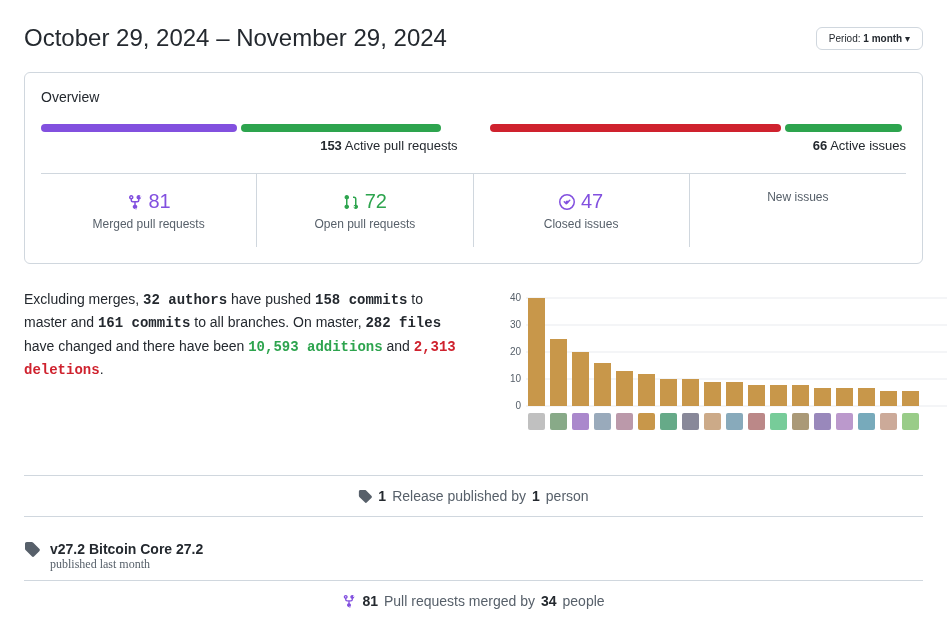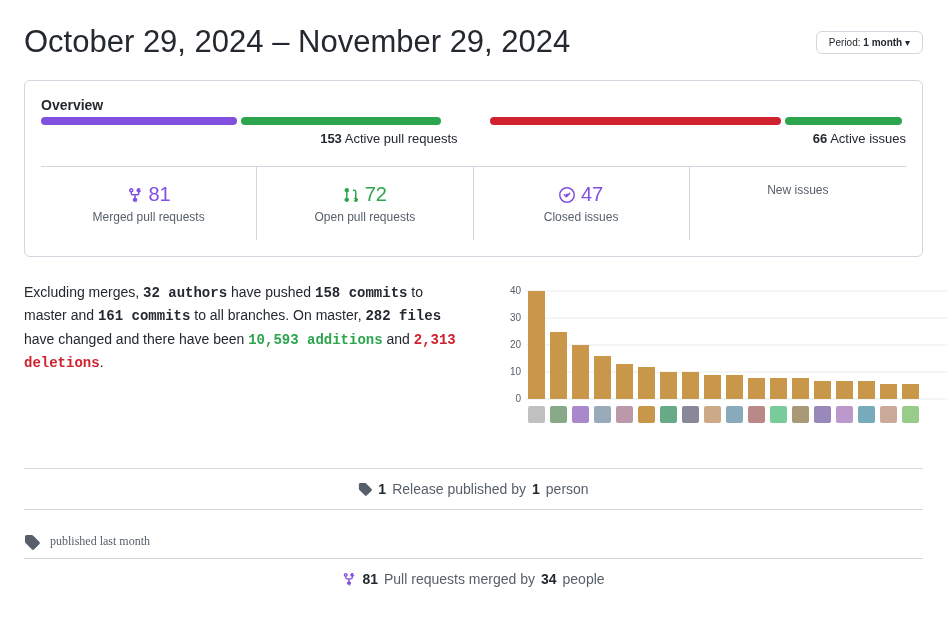--- a/index.html
+++ b/index.html
@@ -12,44 +12,44 @@
       width: 947px;
     }
 
     .header-row {
       display: flex;
       justify-content: space-between;
       align-items: center;
       margin-bottom: 20px;
     }
     .date-range {
-      font-size: 31px;
+      font-size: 24px;
       font-weight: 400;
       color: #24292f;
     }
     .period-button {
       border: 1px solid #d0d7de;
       border-radius: 6px;
       padding: 5px 12px;
       background: #fff;
       font-size: 10px;
       cursor: pointer;
       color: #24292f;
     }
 
     .overview-card {
       border: 1px solid #d0d7de;
       border-radius: 6px;
       padding: 16px;
       margin-bottom: 24px;
     }
     .overview-title {
-      font-weight: 700;
-      font-size: 14px;
-      margin-bottom: 4px;
+      font-weight: 400;
+      font-size: 14px;
+      margin-bottom: 19px;
     }
 
     .progress-section {
       display: flex;
       gap: 32px;
       margin-bottom: 20px;
       text-align: right;
     }
     .progress-item {
       flex: 1;
@@ -333,20 +333,21 @@
   <span>Release published by</span>
   <span><strong>1</strong></span>
   <span>person</span>
 </div>
 
 <div class="release-item">
   <svg width="16" height="16" viewBox="0 0 16 16" fill="#57606a">
     <path d="M2.5 7.775V2.75a.25.25 0 0 1 .25-.25h5.025a.25.25 0 0 1 .177.073l6.25 6.25a.25.25 0 0 1 0 .354l-5.025 5.025a.25.25 0 0 1-.354 0l-6.25-6.25a.25.25 0 0 1-.073-.177zm-1.5 0V2.75C1 1.784 1.784 1 2.75 1h5.025c.464 0 .91.184 1.238.513l6.25 6.25a1.75 1.75 0 0 1 0 2.474l-5.025 5.025a1.75 1.75 0 0 1-2.474 0l-6.25-6.25A1.752 1.752 0 0 1 1 7.775zM6 5a1 1 0 1 0 0 2 1 1 0 0 0 0-2z"></path>
   </svg>
   <div>
+    <div class="release-name">v27.2 Bitcoin Core 27.2</div>
     <div class="release-meta">published last month</div>
   </div>
 </div>
 
 <div class="pr-summary-row">
   <svg width="14" height="14" viewBox="0 0 16 16" fill="#8250df">
     <path d="M5 3.25a.75.75 0 1 1-1.5 0 .75.75 0 0 1 1.5 0zm0 2.122a2.25 2.25 0 1 0-1.5 0v.878A2.25 2.25 0 0 0 5.75 8.5h1.5v2.128a2.251 2.251 0 1 0 1.5 0V8.5h1.5A2.25 2.25 0 0 0 12.5 6.25v-.878a2.25 2.25 0 1 0-1.5 0v.878a.75.75 0 0 1-.75.75h-4.5A.75.75 0 0 1 5 6.25v-.878zm4.75 9.378a.75.75 0 1 1-1.5 0 .75.75 0 0 1 1.5 0zm4.5-12a.75.75 0 1 1-1.5 0 .75.75 0 0 1 1.5 0z"></path>
   </svg>
   <strong>81</strong>
   <span>Pull requests merged by</span>

